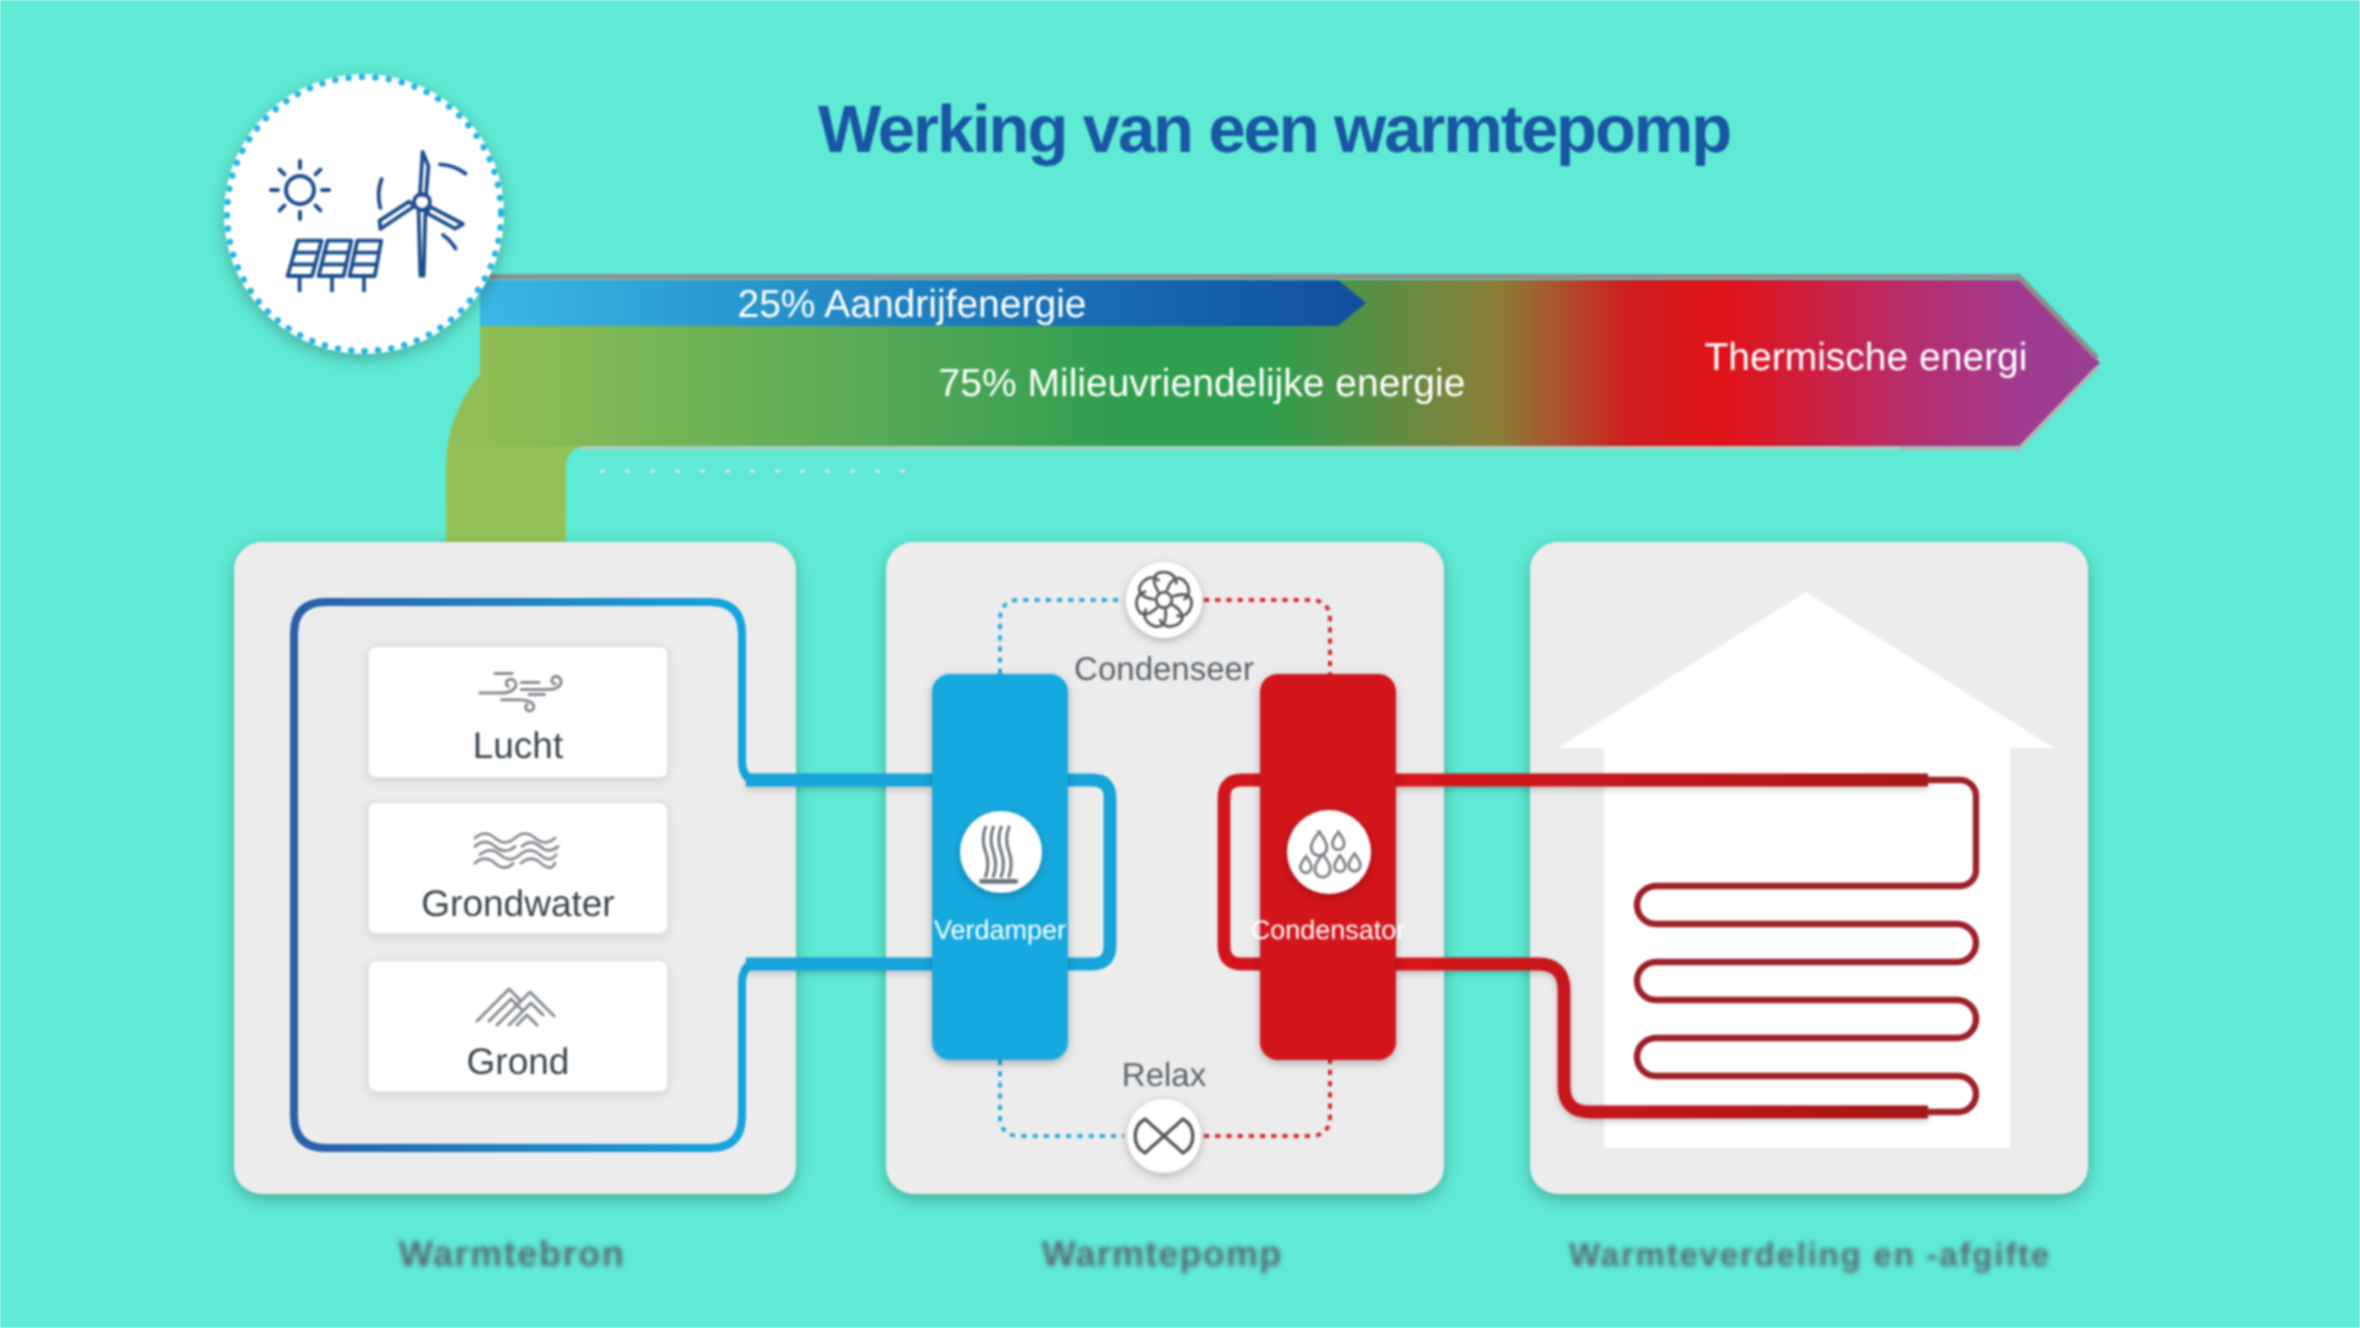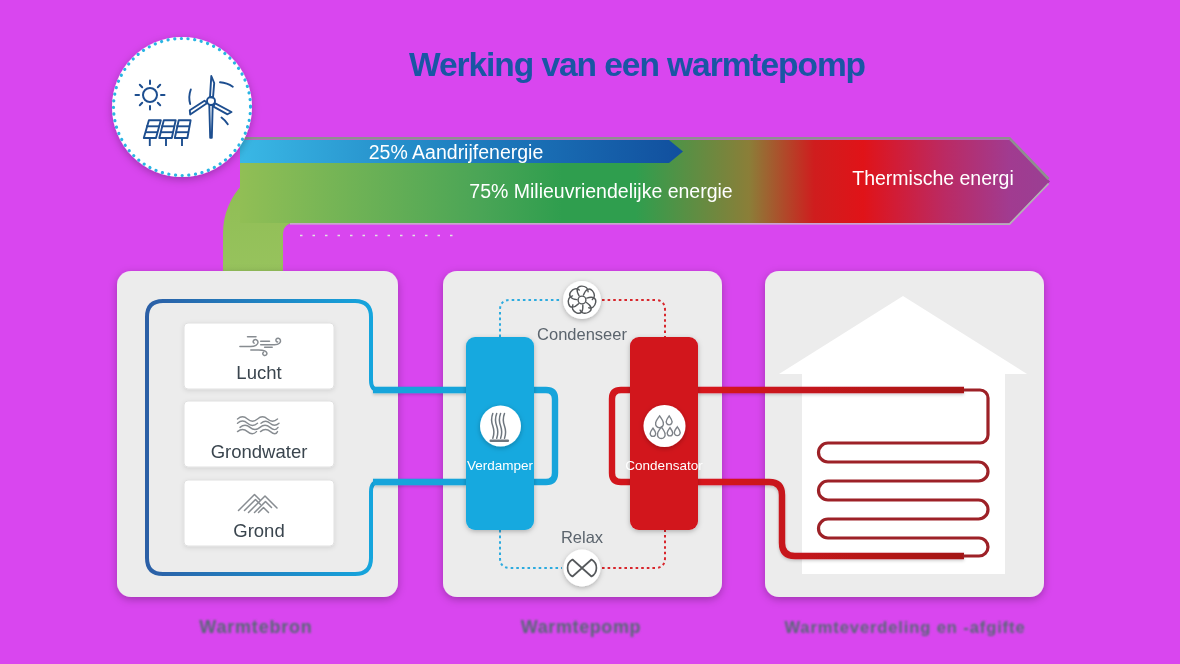--- a/index.html
+++ b/index.html
@@ -1,16 +1,16 @@
 <!DOCTYPE html>
 <html><head>
 <meta charset="utf-8">
 <style>
   html,body{margin:0;padding:0;background:#ffffff;}
-  #stage{position:relative;width:1180px;height:664px;background:#d946ef;overflow:hidden;filter:blur(0.55px);
+  #stage{position:relative;width:1180px;height:664px;background:#5eead4;overflow:hidden;filter:blur(0.55px);
          font-family:"Liberation Sans", sans-serif;}
 </style>
 </head>
 <body>
 <div id="stage">
 <svg width="1180" height="664" viewBox="0 0 1180 664">
 <defs>
   <linearGradient id="gBand" x1="237" y1="0" x2="1050" y2="0" gradientUnits="userSpaceOnUse">
     <stop offset="0" stop-color="#92bf55"></stop>
     <stop offset="0.30" stop-color="#4aa556"></stop>

